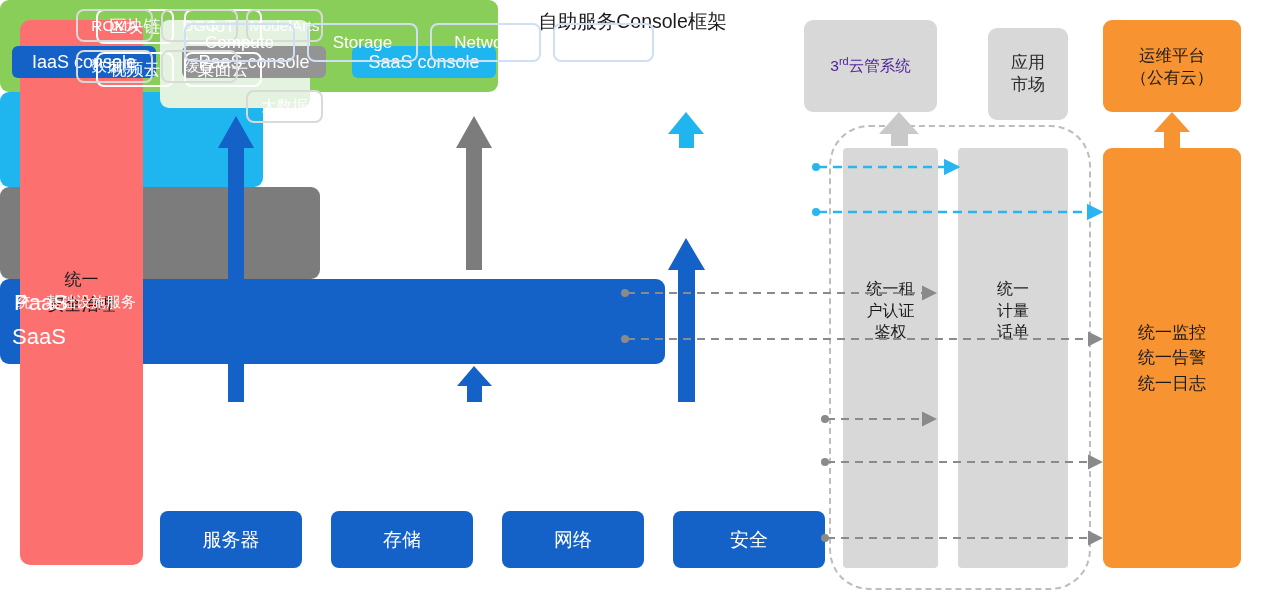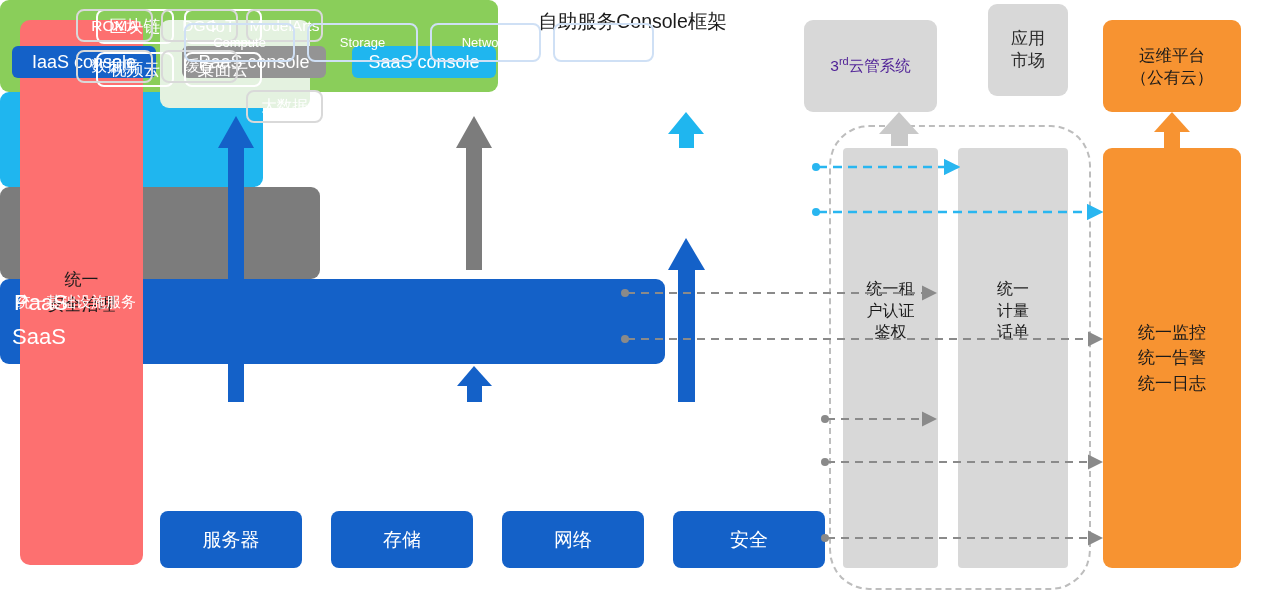--- a/index.html
+++ b/index.html
@@ -20,21 +20,21 @@
   #console-title{position:absolute;left:0;top:8px;width:100%;text-align:center;color:#1b1b1b;font-size:19.5px;}
   .console-chip{position:absolute;top:46px;height:32px;border-radius:6px;display:flex;align-items:center;
                 justify-content:center;color:#fff;font-size:18px;box-sizing:border-box;padding:0 10px;}
   #chip-iaas{left:12px;width:144px;background:#1461c8;}
   #chip-paas{left:182px;width:144px;background:#949494;}
   #chip-saas{left:352px;width:144px;background:#1fb6ef;}
 
   
   #third-party{left:804px;top:20px;width:133px;height:92px;background:#d8d8d8;border-radius:9px;
                color:#4c1d95;font-size:15.5px;}
-  #app-market{left:988px;top:4px;width:80px;height:92px;background:#d8d8d8;border-radius:9px;
+  #app-market{left:988px;top:28px;width:80px;height:92px;background:#d8d8d8;border-radius:9px;
               color:#2b2b2b;font-size:17px;line-height:1.3;}
   #ops-platform{left:1103px;top:20px;width:138px;height:92px;background:#f79331;border-radius:9px;
                 color:#1a1a1a;font-size:16.5px;line-height:1.35;}
 
   
   #saas-block{left:551px;top:145px;width:263px;height:95px;background:#1fb6ef;border-radius:9px;}
   #saas-label{position:absolute;left:12px;top:0;height:100%;display:flex;align-items:center;
               color:#fff;font-size:22px;margin-top:34px;}
   .saas-chip{position:absolute;border:2px solid #ffffff;border-radius:8px;color:#fff;font-size:17px;
              display:flex;align-items:center;justify-content:center;box-sizing:border-box;}
@@ -54,21 +54,21 @@
   #pc-2{left:246px;top:9px;width:77px;height:33px;}
   #pc-3{left:76px;top:50px;width:77px;height:33px;}
   #pc-4{left:161px;top:50px;width:77px;height:33px;}
   #pc-5{left:246px;top:50px;width:77px;height:33px;margin-top:40px;}
 
   
   #infra-bar{left:160px;top:400px;width:665px;height:85px;background:#1461c8;border-radius:9px;}
   #infra-label{position:absolute;left:16px;top:0;height:100%;display:flex;align-items:center;
                color:#fff;font-size:15px;}
   .infra-chip{position:absolute;top:23px;height:39px;border:2px solid #cfe0f5;border-radius:8px;color:#fff;
-              font-size:13px;display:flex;align-items:center;justify-content:center;box-sizing:border-box;}
+              font-size:17px;display:flex;align-items:center;justify-content:center;box-sizing:border-box;}
   #ic-0{left:184px;width:111px;}
   #ic-1{left:307px;width:111px;}
   #ic-2{left:430px;width:111px;}
   #ic-3{left:553px;width:101px;}
 
   
   .bottom-box{position:absolute;top:511px;height:57px;background:#1461c8;border-radius:8px;color:#fff;
               font-size:19px;display:flex;align-items:center;justify-content:center;}
   #bb-0{left:160px;width:142px;}
   #bb-1{left:331px;width:142px;}

